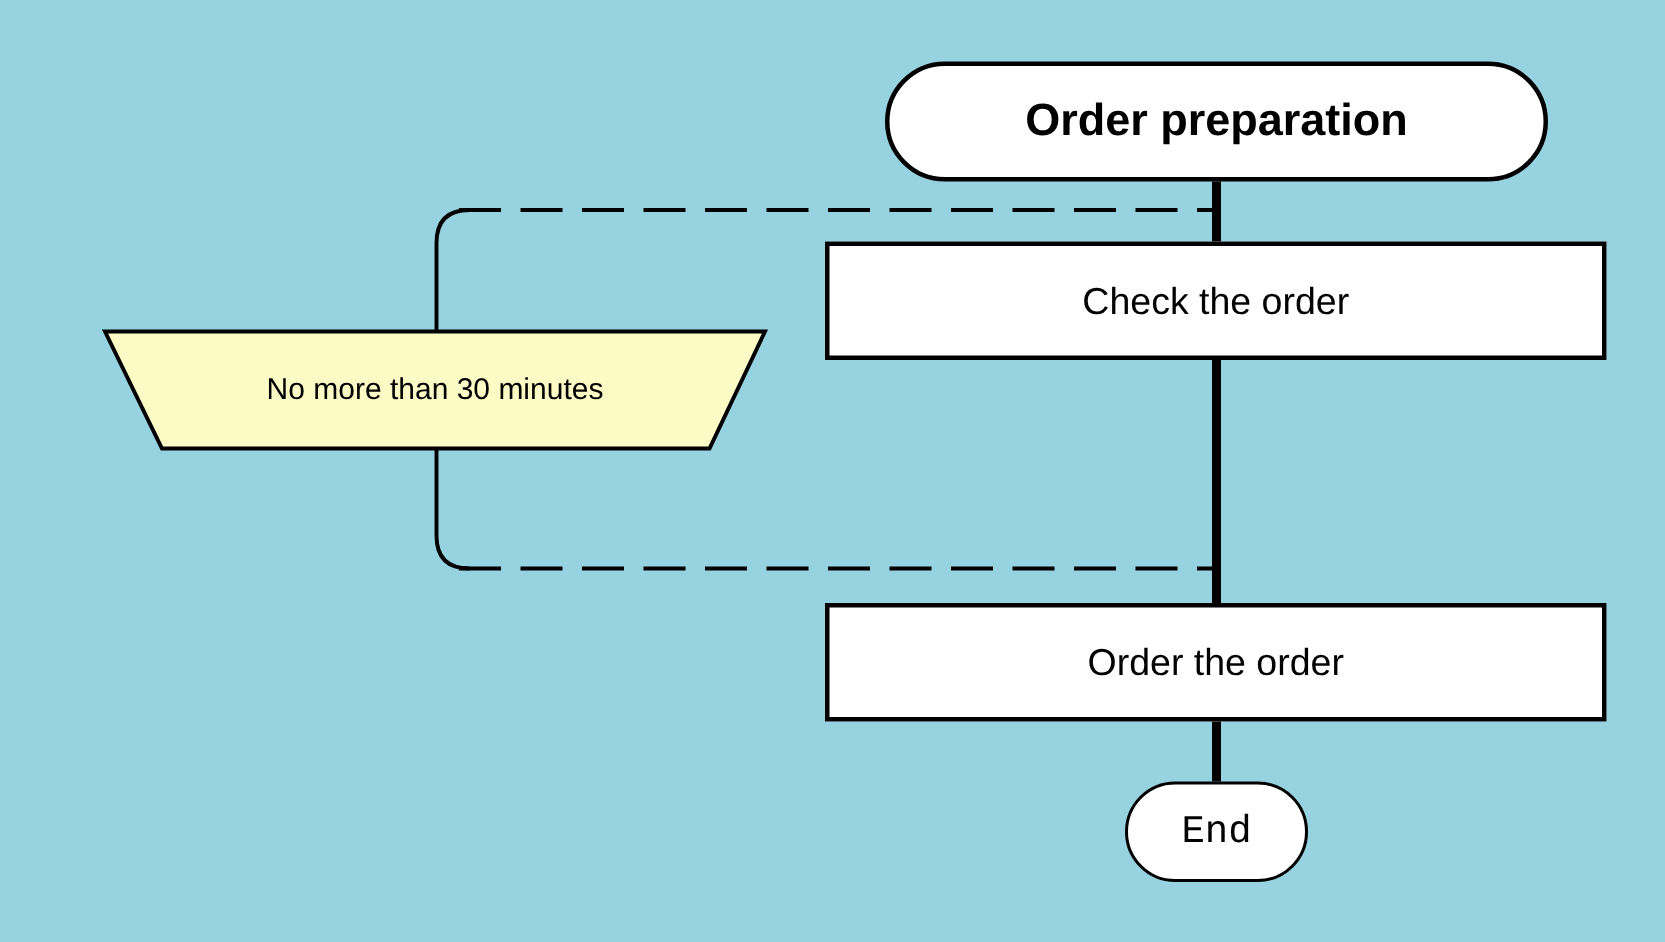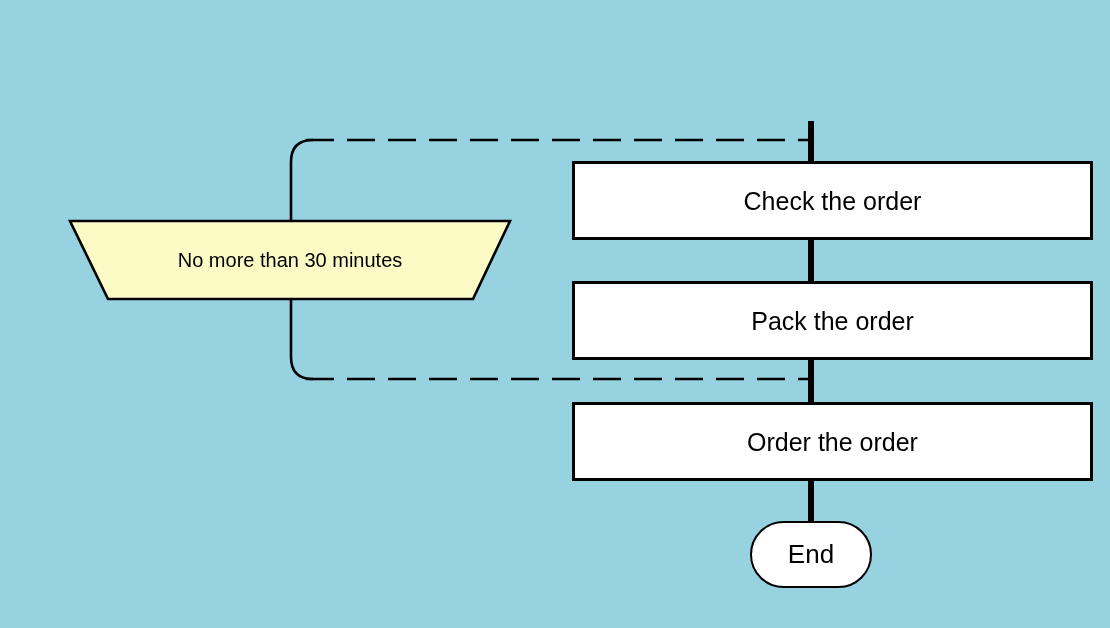--- a/index.html
+++ b/index.html
@@ -29,33 +29,34 @@
     line-height: 1.2;
   }
   .node-start {
     left: 590px; top: 41px;
     width: 442px; height: 80px;
     border-radius: 40px;
     font-size: 30px;
     font-weight: bold;
   }
   .node-process {
-    left: 572px;
+    left: 550px;
     width: 521px; height: 79px;
     font-size: 25px;
   }
   .node-check { top: 161px; }
   .node-pack  { top: 281px; }
   .node-ship  { top: 402px; }
   .node-end {
     left: 750px; top: 521px;
     width: 122px; height: 67px;
     border-radius: 34px;
     border-width: 2.5px;
     font-size: 26px;
+    font-family: Liberation Mono, monospace;
   }
   .annotation-label {
     position: absolute;
     left: 80px; top: 221px;
     width: 420px; height: 78px;
     display: flex;
     align-items: center;
     justify-content: center;
     font-size: 20px;
   }
@@ -73,24 +74,24 @@
 
     <line x1="306" y1="379" x2="808" y2="379" stroke="#000000" stroke-width="2.6" stroke-dasharray="28 13"></line>
 
     <path d="M 313 140 Q 291 140 291 162 L 291 225" fill="none" stroke="#000000" stroke-width="2.6"></path>
 
     <path d="M 291 296 L 291 357 Q 291 379 313 379" fill="none" stroke="#000000" stroke-width="2.6"></path>
 
     <polygon points="70,221 510,221 473,299 108,299" stroke="#000000" stroke-width="2.6" fill="#fcfbc5"></polygon>
   </svg>
 
+  <div class="node node-start">Order preparation</div>
 
   <div class="node node-process node-check">Check the order</div>
 
-  <div class="node node-process node-pack">Pack the order</div>
 
   <div class="node node-process node-ship">Order the order</div>
 
   <div class="node node-end">End</div>
 
   <div class="annotation-label">No more than 30 minutes</div>
 
 </div>
 
 </body></html>

